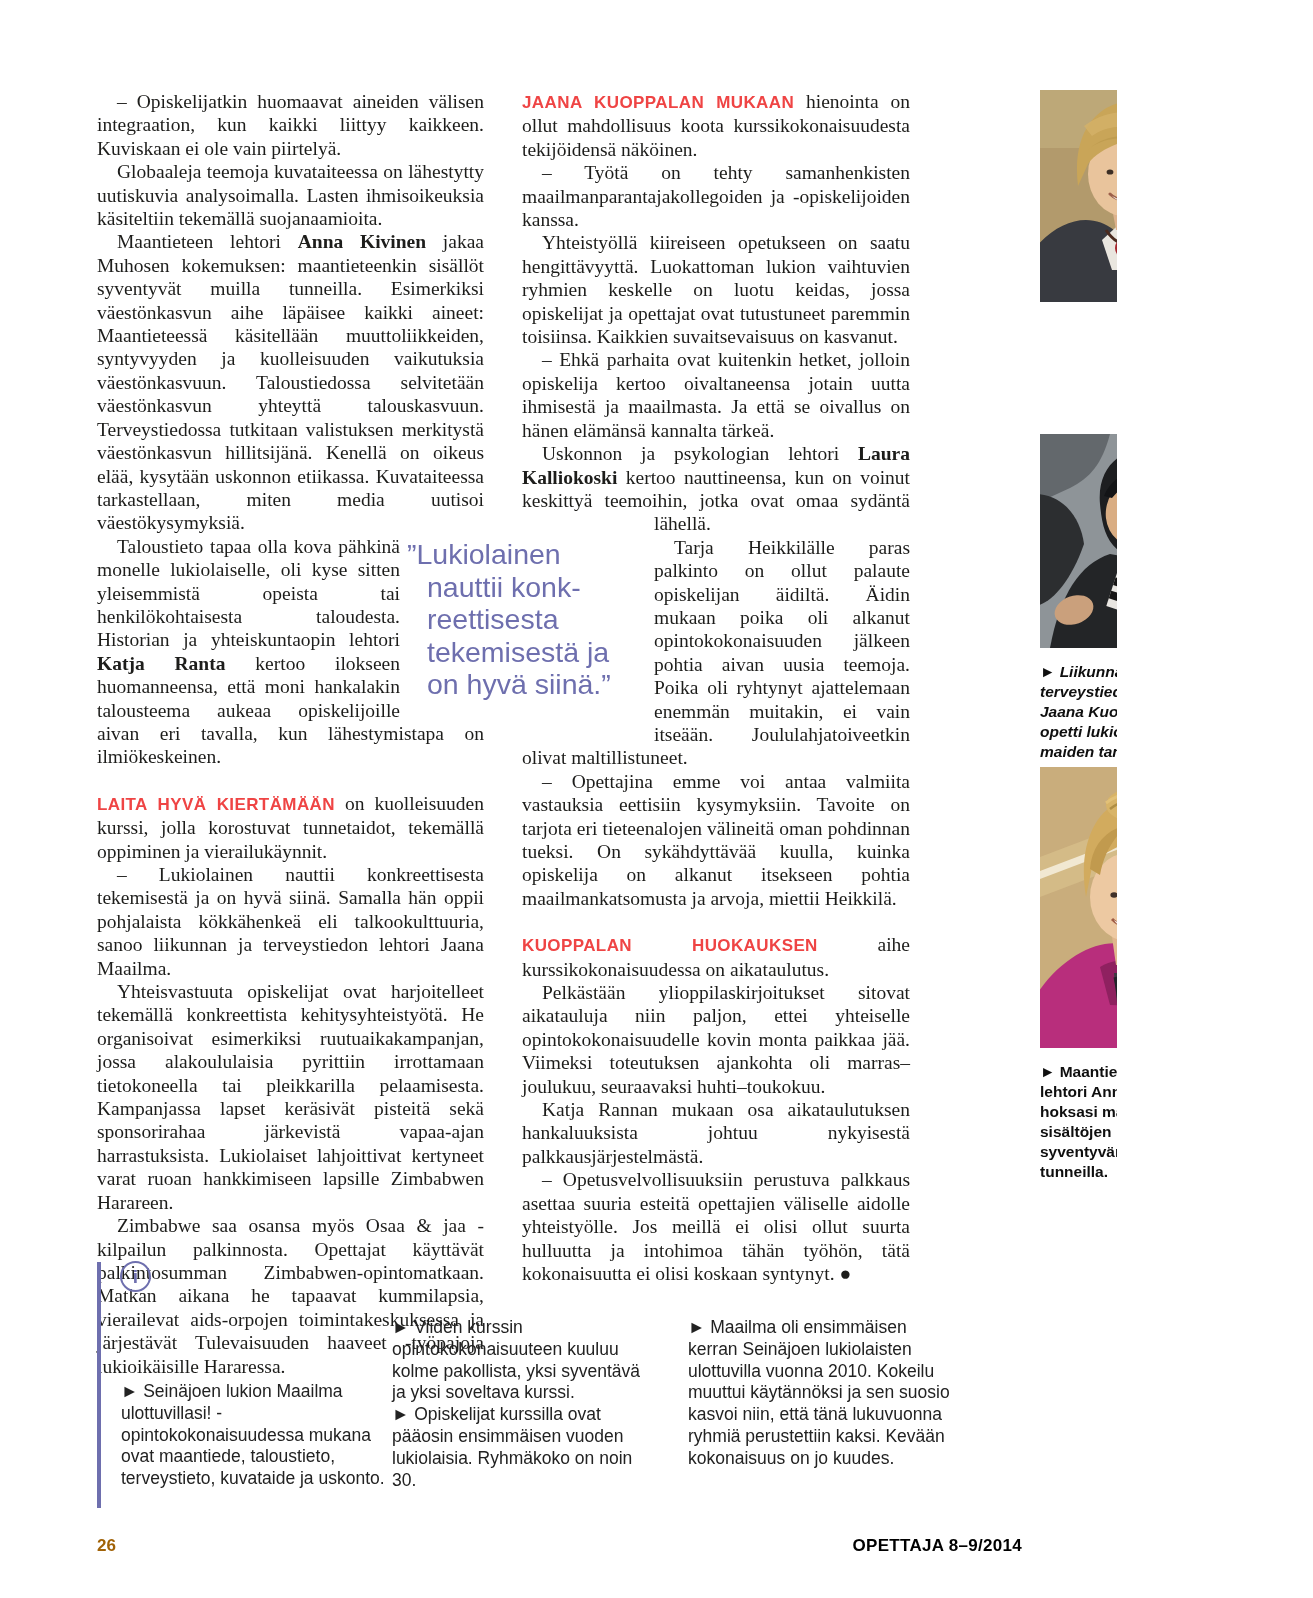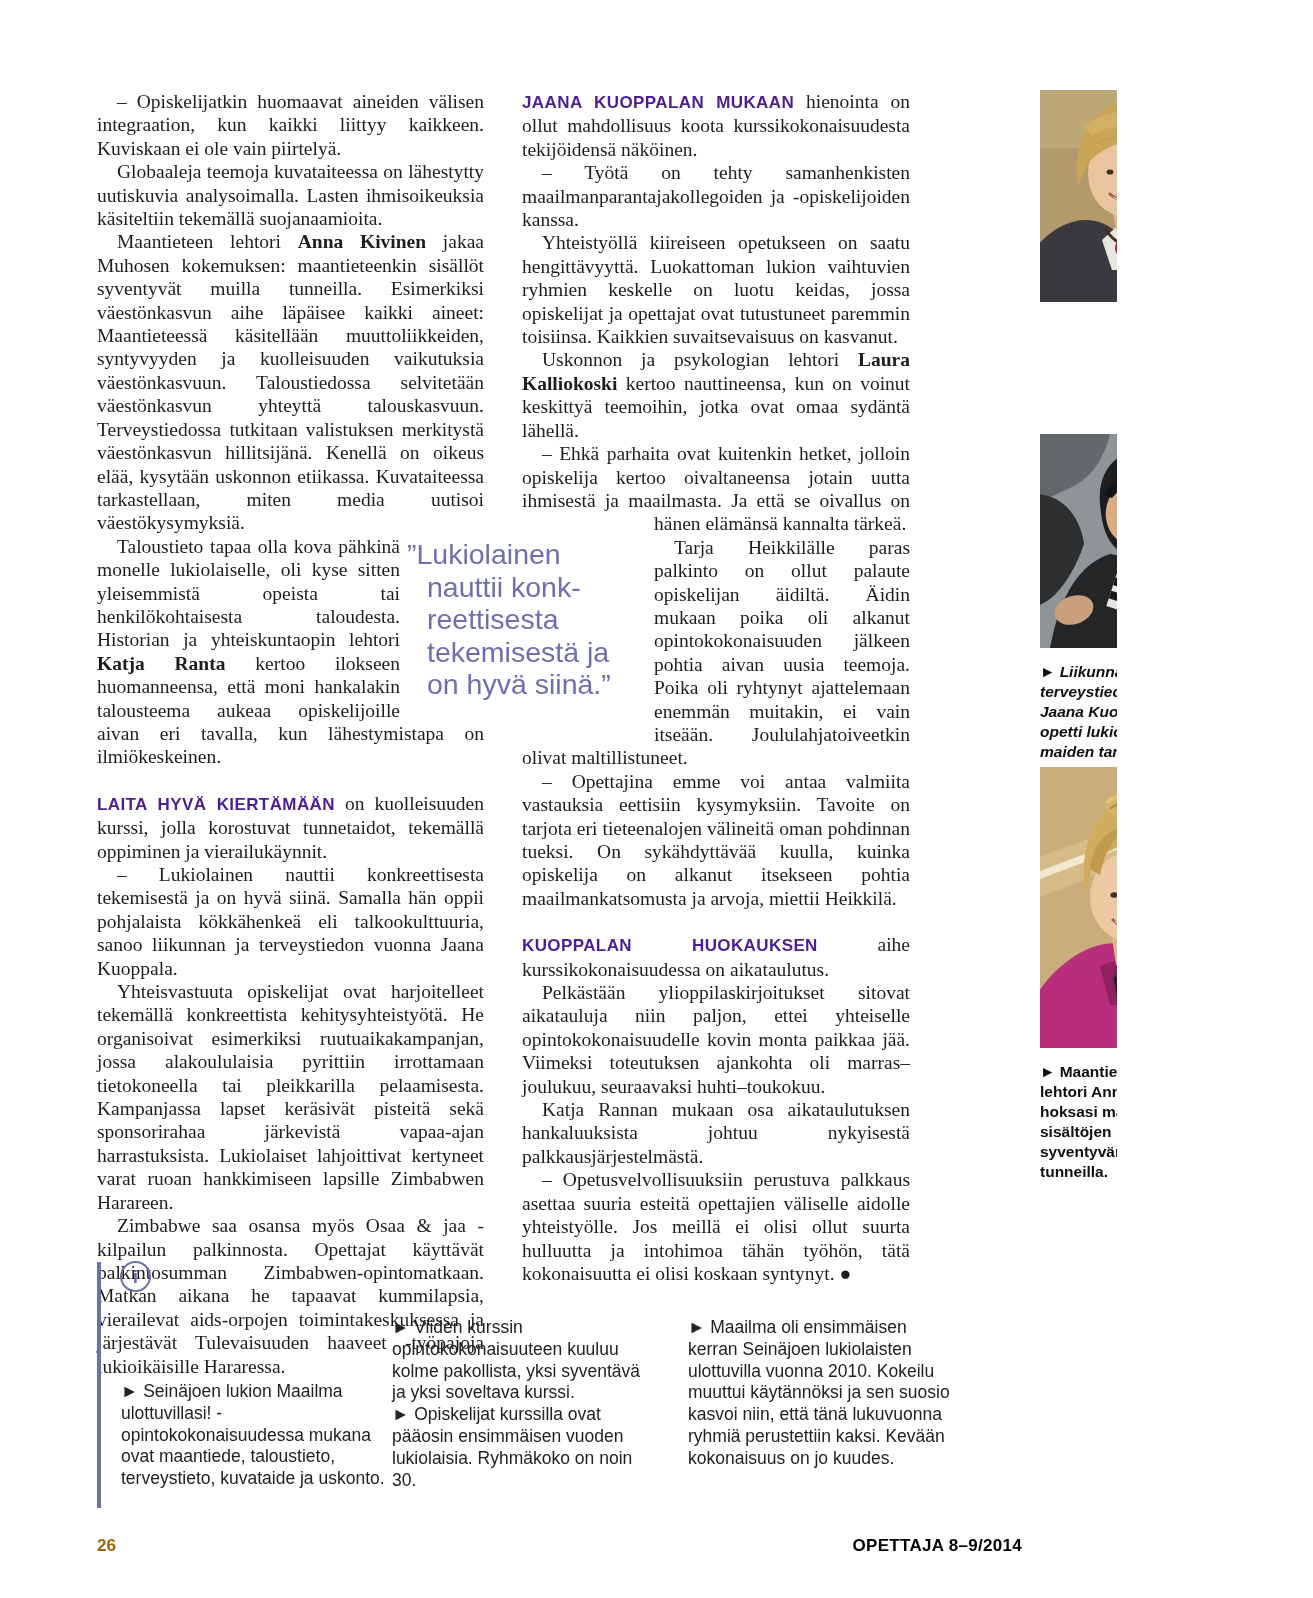--- a/index.html
+++ b/index.html
@@ -7,21 +7,21 @@
         font-family:"Liberation Serif", serif;color:#1d1d1b;}
   
   .col{position:absolute;top:90px;font-size:19.5px;line-height:23.4px;text-align:justify;
        hyphens:auto;-webkit-hyphens:auto;}
   .col-1{left:97px;width:387px;}
   .col-2{left:522px;width:388px;}
   .col p{margin:0;}
   .col p.ind{text-indent:20px;}
   .col p.sect{margin-top:23px;}
   .lead{font-family:"Liberation Sans", sans-serif;font-weight:bold;font-size:17px;
-        letter-spacing:0.4px;color:#4c1d95;}
+        letter-spacing:0.4px;color:#ef4444;}
   
   .wrap-r{float:right;width:84px;height:612px;shape-outside:inset(438px 0 0 0);}
   .wrap-l{float:left;width:132px;height:656px;shape-outside:inset(436px 0 0 0);}
   
   .pullquote{position:absolute;left:407px;top:538px;width:250px;
              font-family:"Liberation Sans", sans-serif;font-size:28.5px;line-height:32.5px;
              color:#6e6fae;}
   .pullquote div{white-space:nowrap;}
   .pullquote div + div{padding-left:20px;}
   
@@ -55,32 +55,32 @@
 
 <div class="page">
 
   <div class="col col-1">
     <div class="wrap-r"></div>
     <p class="ind">– Opiskelijatkin huomaavat aineiden välisen integraation, kun kaikki liittyy kaikkeen. Kuviskaan ei ole vain piirtelyä.</p>
     <p class="ind">Globaaleja teemoja kuvataiteessa on lähestytty uutiskuvia analysoimalla. Lasten ihmisoikeuksia käsiteltiin tekemällä suojanaamioita.</p>
     <p class="ind"><span>Maantieteen lehtori </span><b>Anna Kivinen</b><span> jakaa Muhosen kokemuksen: maantieteenkin sisällöt syventyvät muilla tunneilla. Esimerkiksi väestönkasvun aihe läpäisee kaikki aineet: Maantieteessä käsitellään muuttoliikkeiden, syntyvyyden ja kuolleisuuden vaikutuksia väestönkasvuun. Taloustiedossa selvitetään väestönkasvun yhteyttä talouskasvuun. Terveystiedossa tutkitaan valistuksen merkitystä väestönkasvun hillitsijänä. Kenellä on oikeus elää, kysytään uskonnon etiikassa. Kuvataiteessa tarkastellaan, miten media uutisoi väestökysymyksiä.</span></p>
     <p class="ind"><span>Taloustieto tapaa olla kova pähkinä monelle lukiolaiselle, oli kyse sitten yleisemmistä opeista tai henkilökohtaisesta taloudesta. Historian ja yhteiskuntaopin lehtori </span><b>Katja Ranta</b><span> kertoo ilokseen huomanneensa, että moni hankalakin talousteema aukeaa opiskelijoille aivan eri tavalla, kun lähestymistapa on ilmiökeskeinen.</span></p>
     <p class="sect"><span class="lead">LAITA HYVÄ KIERTÄMÄÄN</span><span> on kuolleisuuden kurssi, jolla korostuvat tunnetaidot, tekemällä oppiminen ja vierailukäynnit.</span></p>
-    <p class="ind">– Lukiolainen nauttii konkreettisesta tekemisestä ja on hyvä siinä. Samalla hän oppii pohjalaista kökkähenkeä eli talkookulttuuria, sanoo liikunnan ja terveystiedon vuonna Jaana Kuoppala.</p>
+    <p class="ind">– Lukiolainen nauttii konkreettisesta tekemisestä ja on hyvä siinä. Samalla hän oppii pohjalaista kökkähenkeä eli talkookulttuuria, sanoo liikunnan ja terveystiedon lehtori Jaana Maailma.</p>
     <p class="ind">Yhteisvastuuta opiskelijat ovat harjoitelleet tekemällä konkreettista kehitysyhteistyötä. He organisoivat esimerkiksi ruutuaikakampanjan, jossa alakoululaisia pyrittiin irrottamaan tietokoneella tai pleikkarilla pelaamisesta. Kampanjassa lapset keräsivät pisteitä sekä sponsorirahaa järkevistä vapaa-ajan harrastuksista. Lukiolaiset lahjoittivat kertyneet varat ruoan hankkimiseen lapsille Zimbabwen Harareen.</p>
     <p class="ind">Zimbabwe saa osansa myös Osaa &amp; jaa -kilpailun palkinnosta. Opettajat käyttävät palkintosumman Zimbabwen-opintomatkaan. Matkan aikana he tapaavat kummilapsia, vierailevat aids-orpojen toimintakeskuksessa ja järjestävät Tulevaisuuden haaveet -työpajoja lukioikäisille Hararessa.</p>
   </div>
 
   <div class="col col-2">
     <div class="wrap-l"></div>
     <p><span class="lead">JAANA KUOPPALAN MUKAAN</span><span> hienointa on ollut mahdollisuus koota kurssikokonaisuudesta tekijöidensä näköinen.</span></p>
     <p class="ind">– Työtä on tehty samanhenkisten maailmanparantajakollegoiden ja -opiskelijoiden kanssa.</p>
     <p class="ind">Yhteistyöllä kiireiseen opetukseen on saatu hengittävyyttä. Luokattoman lukion vaihtuvien ryhmien keskelle on luotu keidas, jossa opiskelijat ja opettajat ovat tutustuneet paremmin toisiinsa. Kaikkien suvaitsevaisuus on kasvanut.</p>
+    <p class="ind">– Ehkä parhaita ovat kuitenkin hetket, jolloin opiskelija kertoo oivaltaneensa jotain uutta ihmisestä ja maailmasta. Ja että se oivallus on hänen elämänsä kannalta tärkeä.</p>
     <p class="ind"><span>Uskonnon ja psykologian lehtori </span><b>Laura Kalliokoski</b><span> kertoo nauttineensa, kun on voinut keskittyä teemoihin, jotka ovat omaa sydäntä lähellä.</span></p>
-    <p class="ind">– Ehkä parhaita ovat kuitenkin hetket, jolloin opiskelija kertoo oivaltaneensa jotain uutta ihmisestä ja maailmasta. Ja että se oivallus on hänen elämänsä kannalta tärkeä.</p>
     <p class="ind">Tarja Heikkilälle paras palkinto on ollut palaute opiskelijan äidiltä. Äidin mukaan poika oli alkanut opintokokonaisuuden jälkeen pohtia aivan uusia teemoja. Poika oli ryhtynyt ajattelemaan enemmän muitakin, ei vain itseään. Joululahjatoiveetkin olivat maltillistuneet.</p>
     <p class="ind">– Opettajina emme voi antaa valmiita vastauksia eettisiin kysymyksiin. Tavoite on tarjota eri tieteenalojen välineitä oman pohdinnan tueksi. On sykähdyttävää kuulla, kuinka opiskelija on alkanut itsekseen pohtia maailmankatsomusta ja arvoja, miettii Heikkilä.</p>
     <p class="sect"><span class="lead">KUOPPALAN HUOKAUKSEN</span><span> aihe kurssikokonaisuudessa on aikataulutus.</span></p>
     <p class="ind">Pelkästään ylioppilaskirjoitukset sitovat aikatauluja niin paljon, ettei yhteiselle opintokokonaisuudelle kovin monta paikkaa jää. Viimeksi toteutuksen ajankohta oli marras–joulukuu, seuraavaksi huhti–toukokuu.</p>
     <p class="ind">Katja Rannan mukaan osa aikataulutuksen hankaluuksista johtuu nykyisestä palkkausjärjestelmästä.</p>
     <p class="ind">– Opetusvelvollisuuksiin perustuva palkkaus asettaa suuria esteitä opettajien väliselle aidolle yhteistyölle. Jos meillä ei olisi ollut suurta hulluutta ja intohimoa tähän työhön, tätä kokonaisuutta ei olisi koskaan syntynyt. ●</p>
   </div>
 
   <div class="pullquote">
     <div>”Lukiolainen</div>

